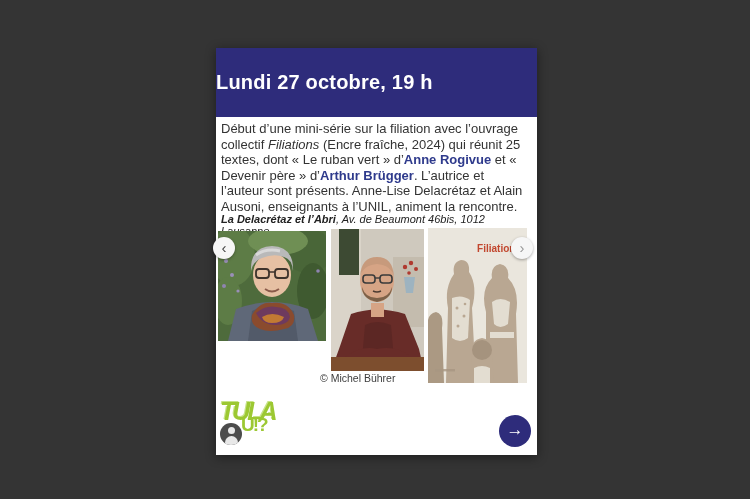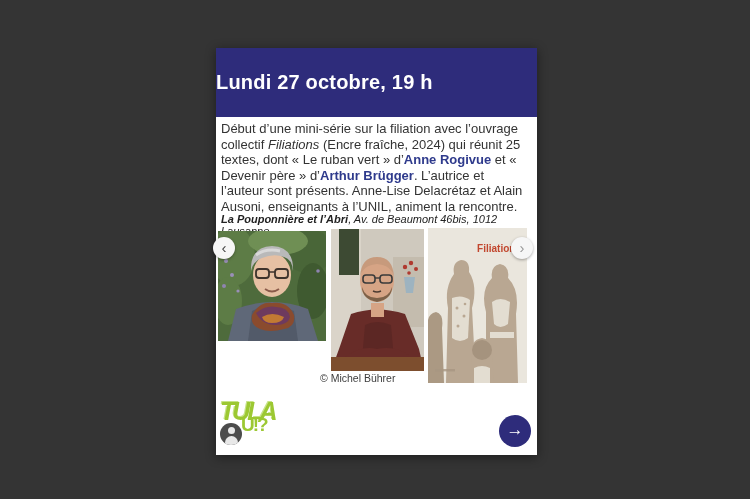--- a/index.html
+++ b/index.html
@@ -91,21 +91,21 @@
 
 <div class="card">
 
   <div class="card-header">
     <h1>Lundi 27 octobre, 19 h</h1>
   </div>
 
   <p class="event-description"><span class="seg-normal">Début d’une mini-série sur la filiation avec l’ouvrage collectif </span><span class="seg-italic">Filiations</span><span class="seg-normal"> (Encre fraîche, 2024) qui réunit 25 textes, dont « Le ruban vert » d’</span><span class="seg-link">Anne Rogivue</span><span class="seg-normal"> et « Devenir père » d’</span><span class="seg-link">Arthur Brügger</span><span class="seg-normal">. L’autrice et l’auteur sont présents. Anne-Lise Delacrétaz et Alain Ausoni, enseignants à l’UNIL, animent la rencontre.</span></p>
 
   <p class="venue-line">
-    <span class="venue-name">La Pouponnière et l’Abri</span><span>, Av. de Beaumont 46bis, 1012 Lausanne</span>
+    <span class="venue-name">La Delacrétaz et l’Abri</span><span>, Av. de Beaumont 46bis, 1012 Lausanne</span>
   </p>
 
   <div class="carousel">
 
     <div class="slide slide-1">
       <svg width="108" height="110" viewBox="0 0 108 110">
         <rect width="108" height="110" fill="#4e6b3c"></rect>
         <ellipse cx="15" cy="25" rx="22" ry="30" fill="#5d7c46"></ellipse>
         <ellipse cx="90" cy="20" rx="25" ry="22" fill="#43603366"></ellipse>
         <ellipse cx="60" cy="10" rx="30" ry="14" fill="#6f8f54"></ellipse>

